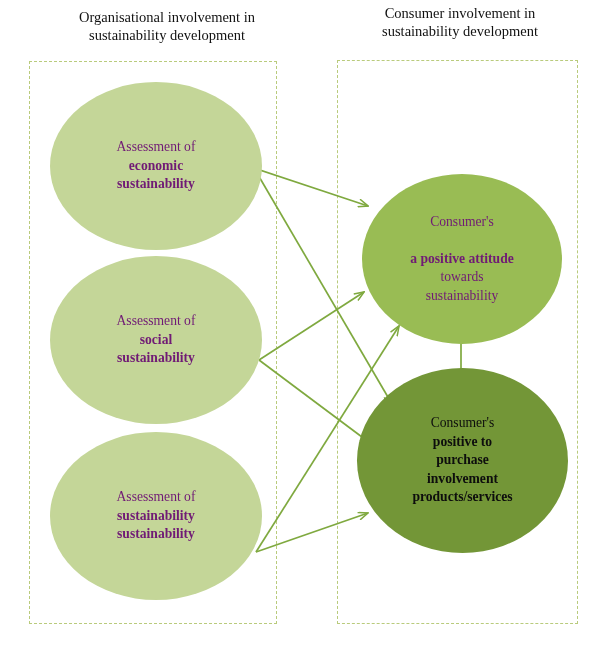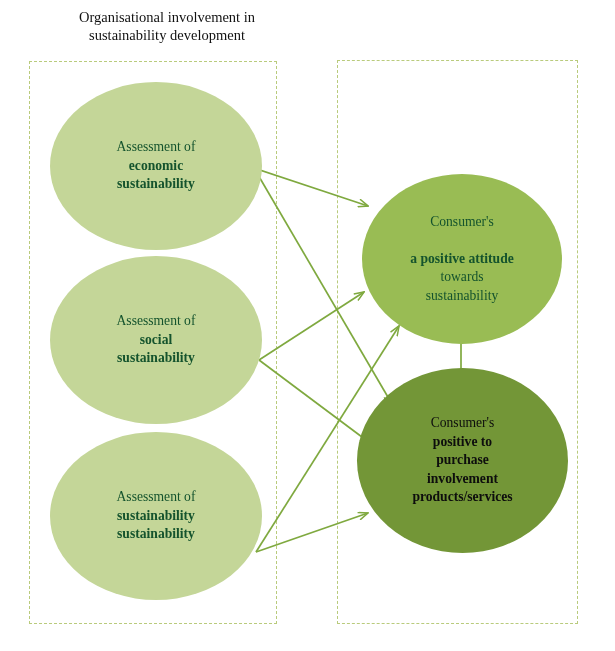--- a/index.html
+++ b/index.html
@@ -11,41 +11,42 @@
              color:#111111;font-family:"Liberation Serif","DejaVu Serif",serif;}
   #title-org{left:52px;top:8px;width:230px;}
   #title-con{left:352px;top:4px;width:216px;}
 
   .zone{position:absolute;box-sizing:border-box;border:1.4px dashed #b9cb7c;}
   #zone-org{left:29px;top:61px;width:248px;height:563px;}
   #zone-con{left:337px;top:60px;width:241px;height:564px;}
 
   .node{position:absolute;border-radius:50%;display:flex;align-items:center;
         justify-content:center;text-align:center;box-sizing:border-box;}
-  .node .txt{font-size:13.6px;line-height:18.5px;padding:0 10px;color:#14532d;}
+  .node .txt{font-size:13.6px;line-height:18.5px;padding:0 10px;color:#701a75;}
   .node .b{font-weight:bold;}
 
   .left-node{background:#c4d698;}
   #node-eco{left:50px;top:82px;width:212px;height:168px;}
   #node-soc{left:50px;top:256px;width:212px;height:168px;}
   #node-env{left:50px;top:432px;width:212px;height:168px;}
 
   #node-incl{left:362px;top:174px;width:200px;height:170px;background:#99bc54;}
   #node-dec{left:357px;top:368px;width:211px;height:185px;background:#739637;}
   #node-dec .txt{color:#0d0d0d;}
 
   svg#arrows{position:absolute;left:0;top:0;width:615px;height:651px;
              pointer-events:none;overflow:visible;}
 </style>
 </head>
 <body>
 
 <div id="diagram">
 
   <div class="col-title" id="title-org">Organisational involvement in sustainability development</div>
+  <div class="col-title" id="title-con">Consumer involvement in sustainability development</div>
 
   <div class="zone" id="zone-org"></div>
   <div class="zone" id="zone-con"></div>
 
   <svg id="arrows" viewBox="0 0 615 651">
     <defs>
       <marker id="ah" markerWidth="11" markerHeight="9" refX="10.2" refY="4.5" orient="auto" markerUnits="userSpaceOnUse">
         <path d="M0.5,0.6 L10.4,4.5 L0.5,8.4" fill="none" stroke="#7fa93f" stroke-width="1.5"></path>
       </marker>
     </defs>

